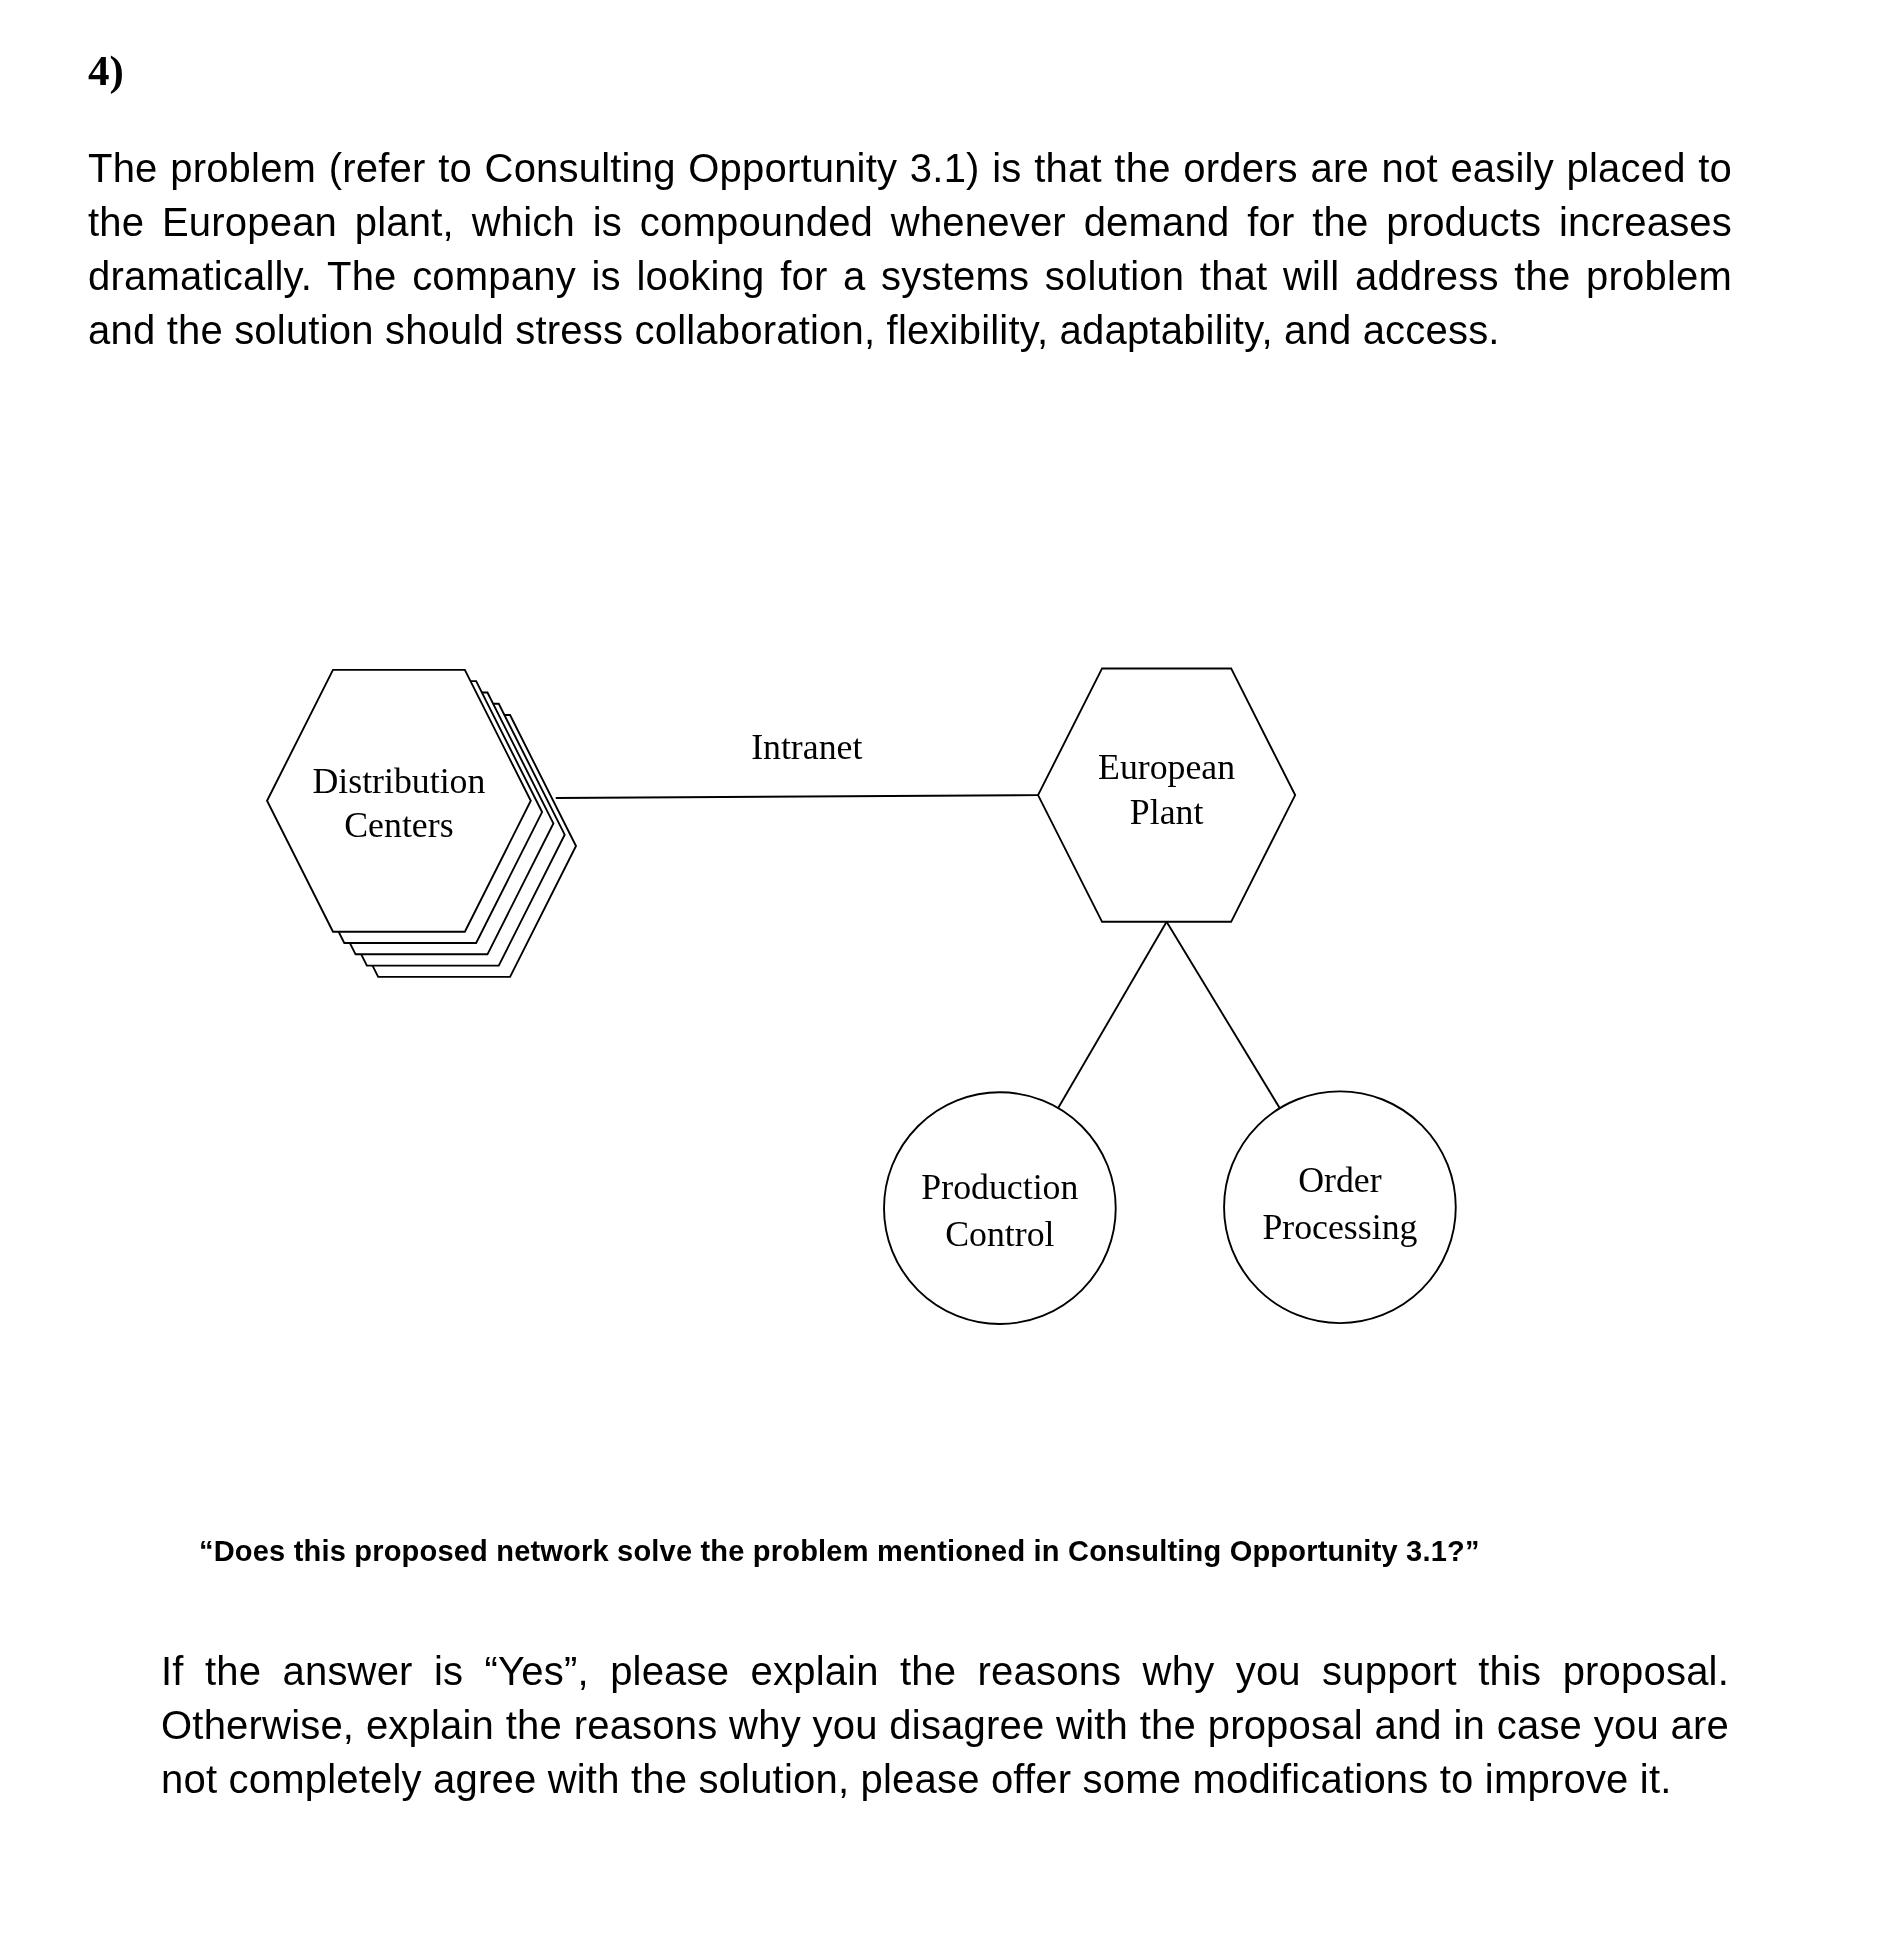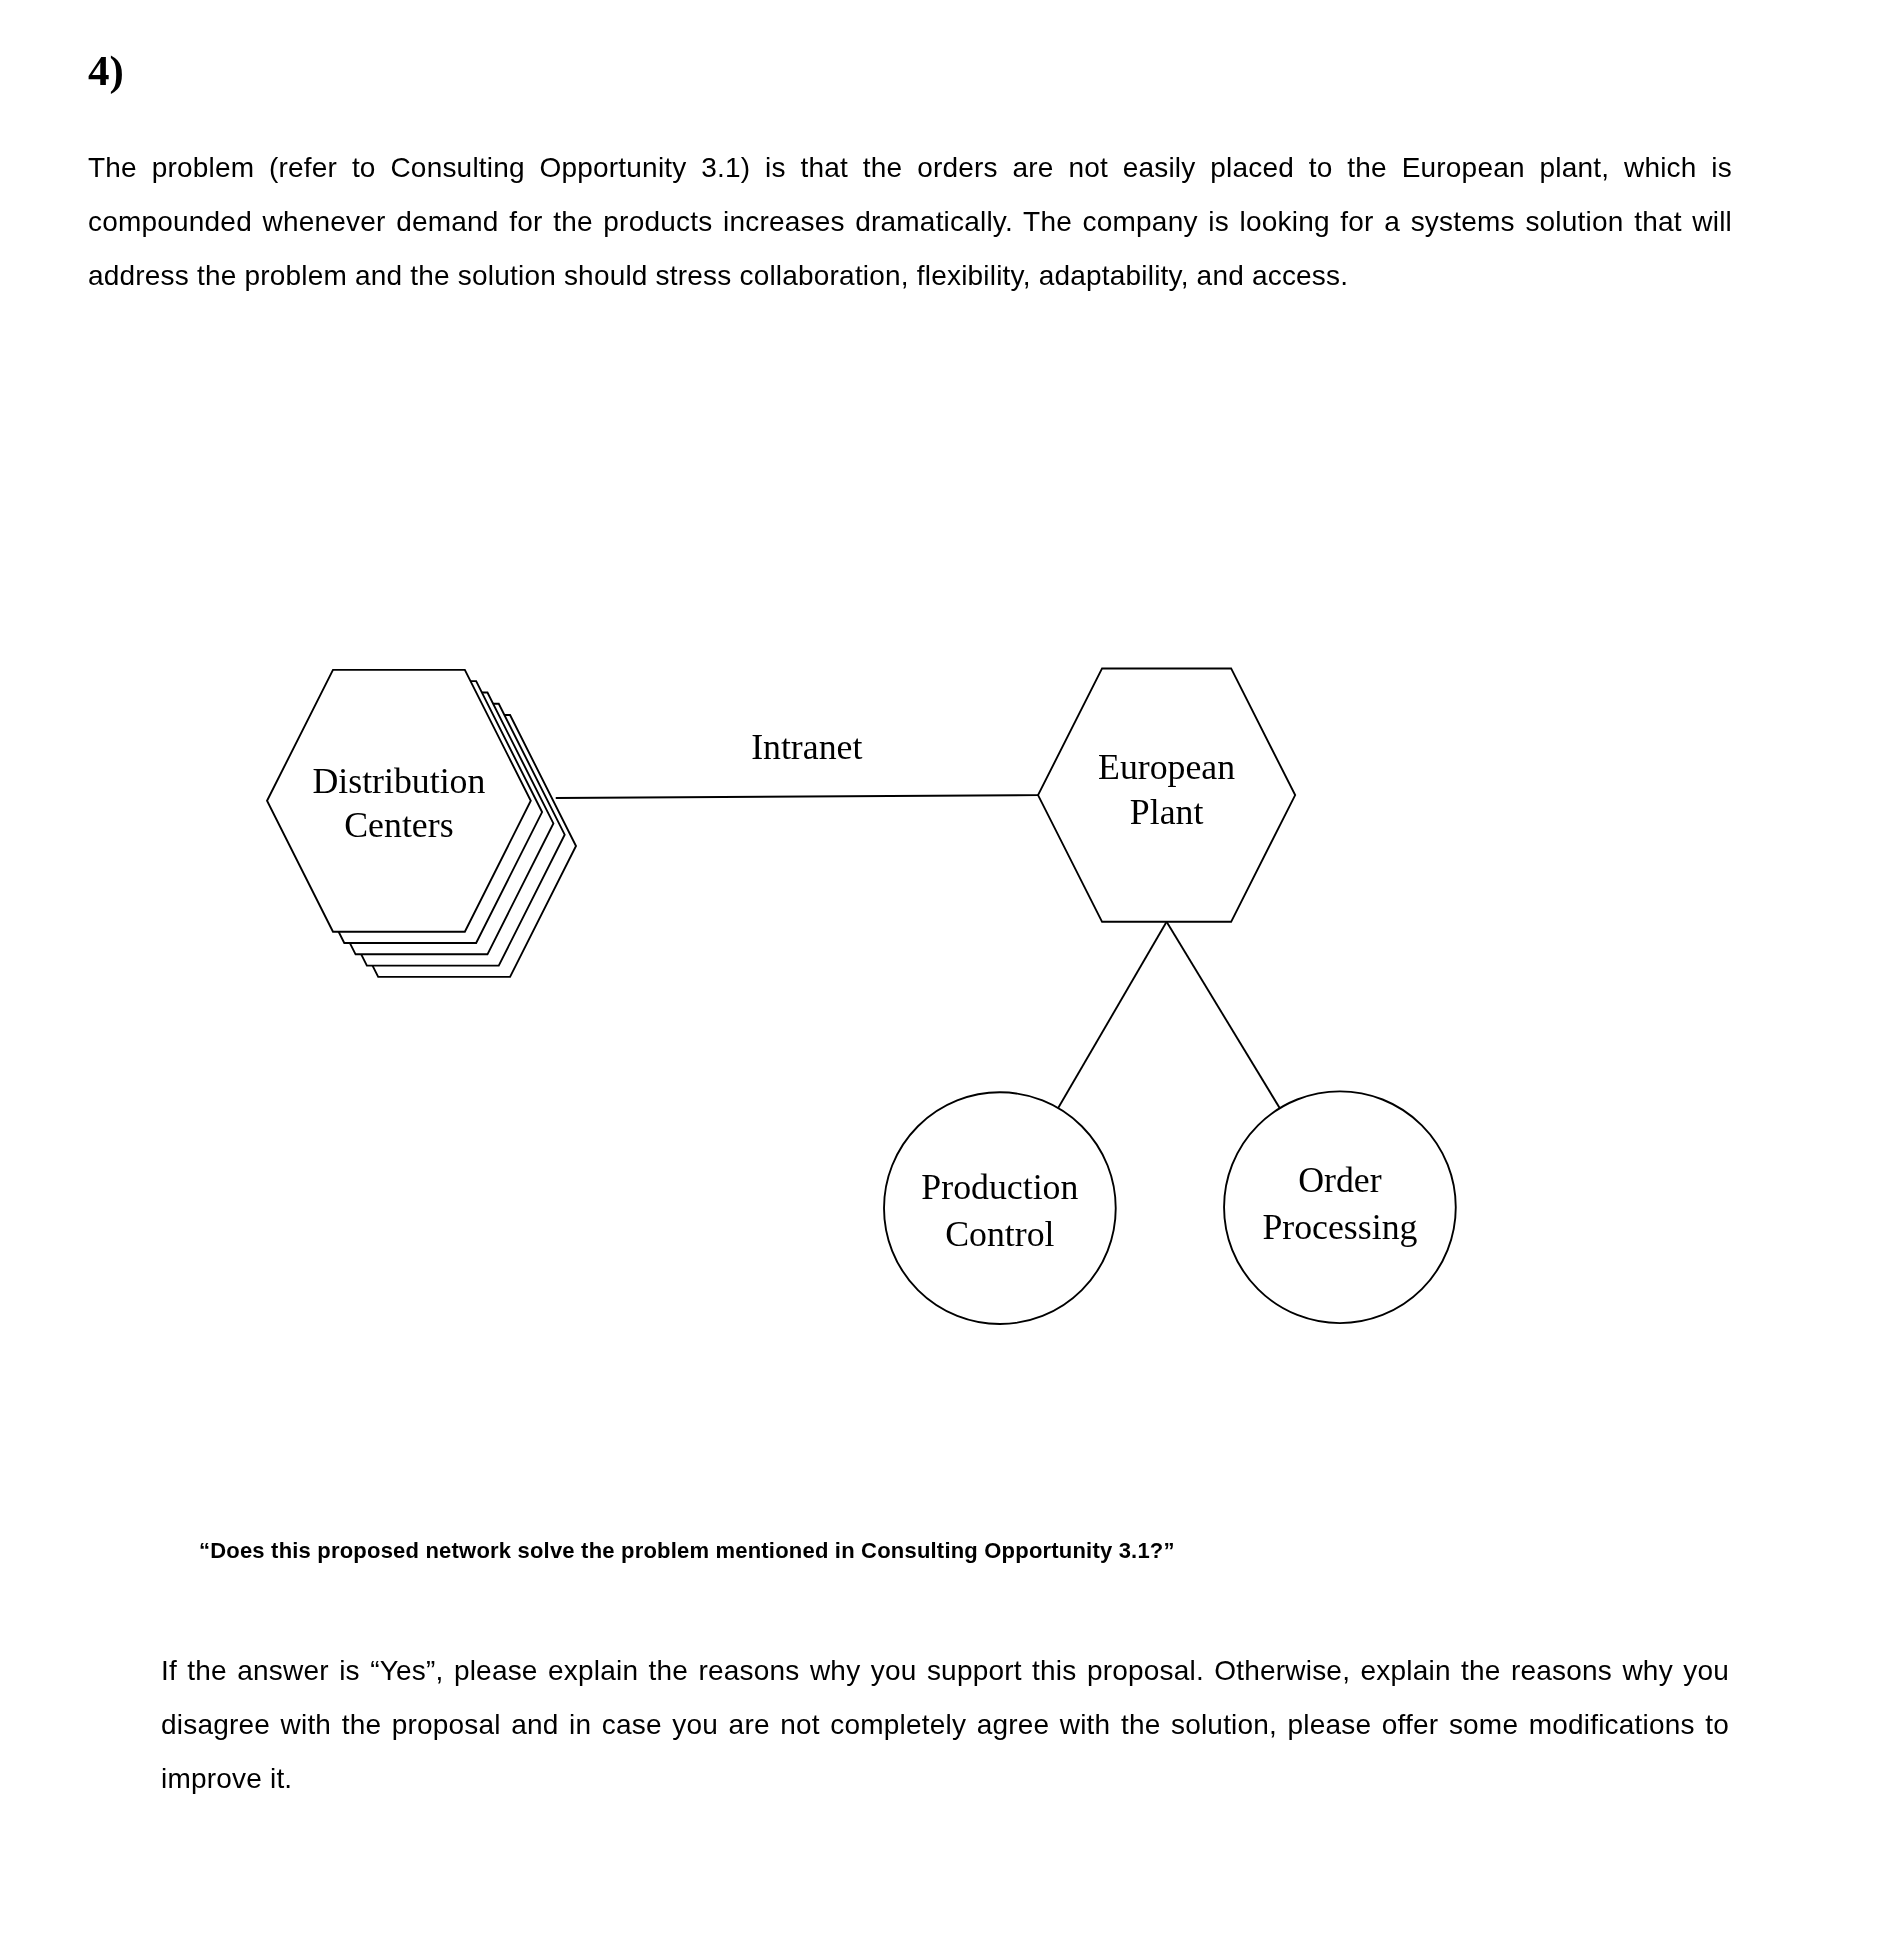--- a/index.html
+++ b/index.html
@@ -21,21 +21,21 @@
     left: 88px;
     top: 47px;
     font-family: "Liberation Serif", serif;
     font-weight: bold;
     font-size: 43px;
     line-height: 47px;
   }
   .para {
     position: absolute;
     text-align: justify;
-    font-size: 28px;
+    font-size: 40px;
     line-height: 54px;
     letter-spacing: 0.2px;
   }
   #para-problem {
     left: 88px;
     top: 141px;
     width: 1644px;
   }
   #para-proposal {
     left: 161px;
@@ -45,21 +45,21 @@
   #para-respond {
     left: 161px;
     top: 1403px;
     width: 1568px;
   }
   #para-question {
     left: 161px;
     top: 1530px;
     width: 1568px;
     font-weight: bold;
-    font-size: 22px;
+    font-size: 29px;
     line-height: 42px;
     text-indent: 38px;
   }
   #para-answer {
     left: 161px;
     top: 1644px;
     width: 1568px;
   }
   svg.diagram {
     position: absolute;

